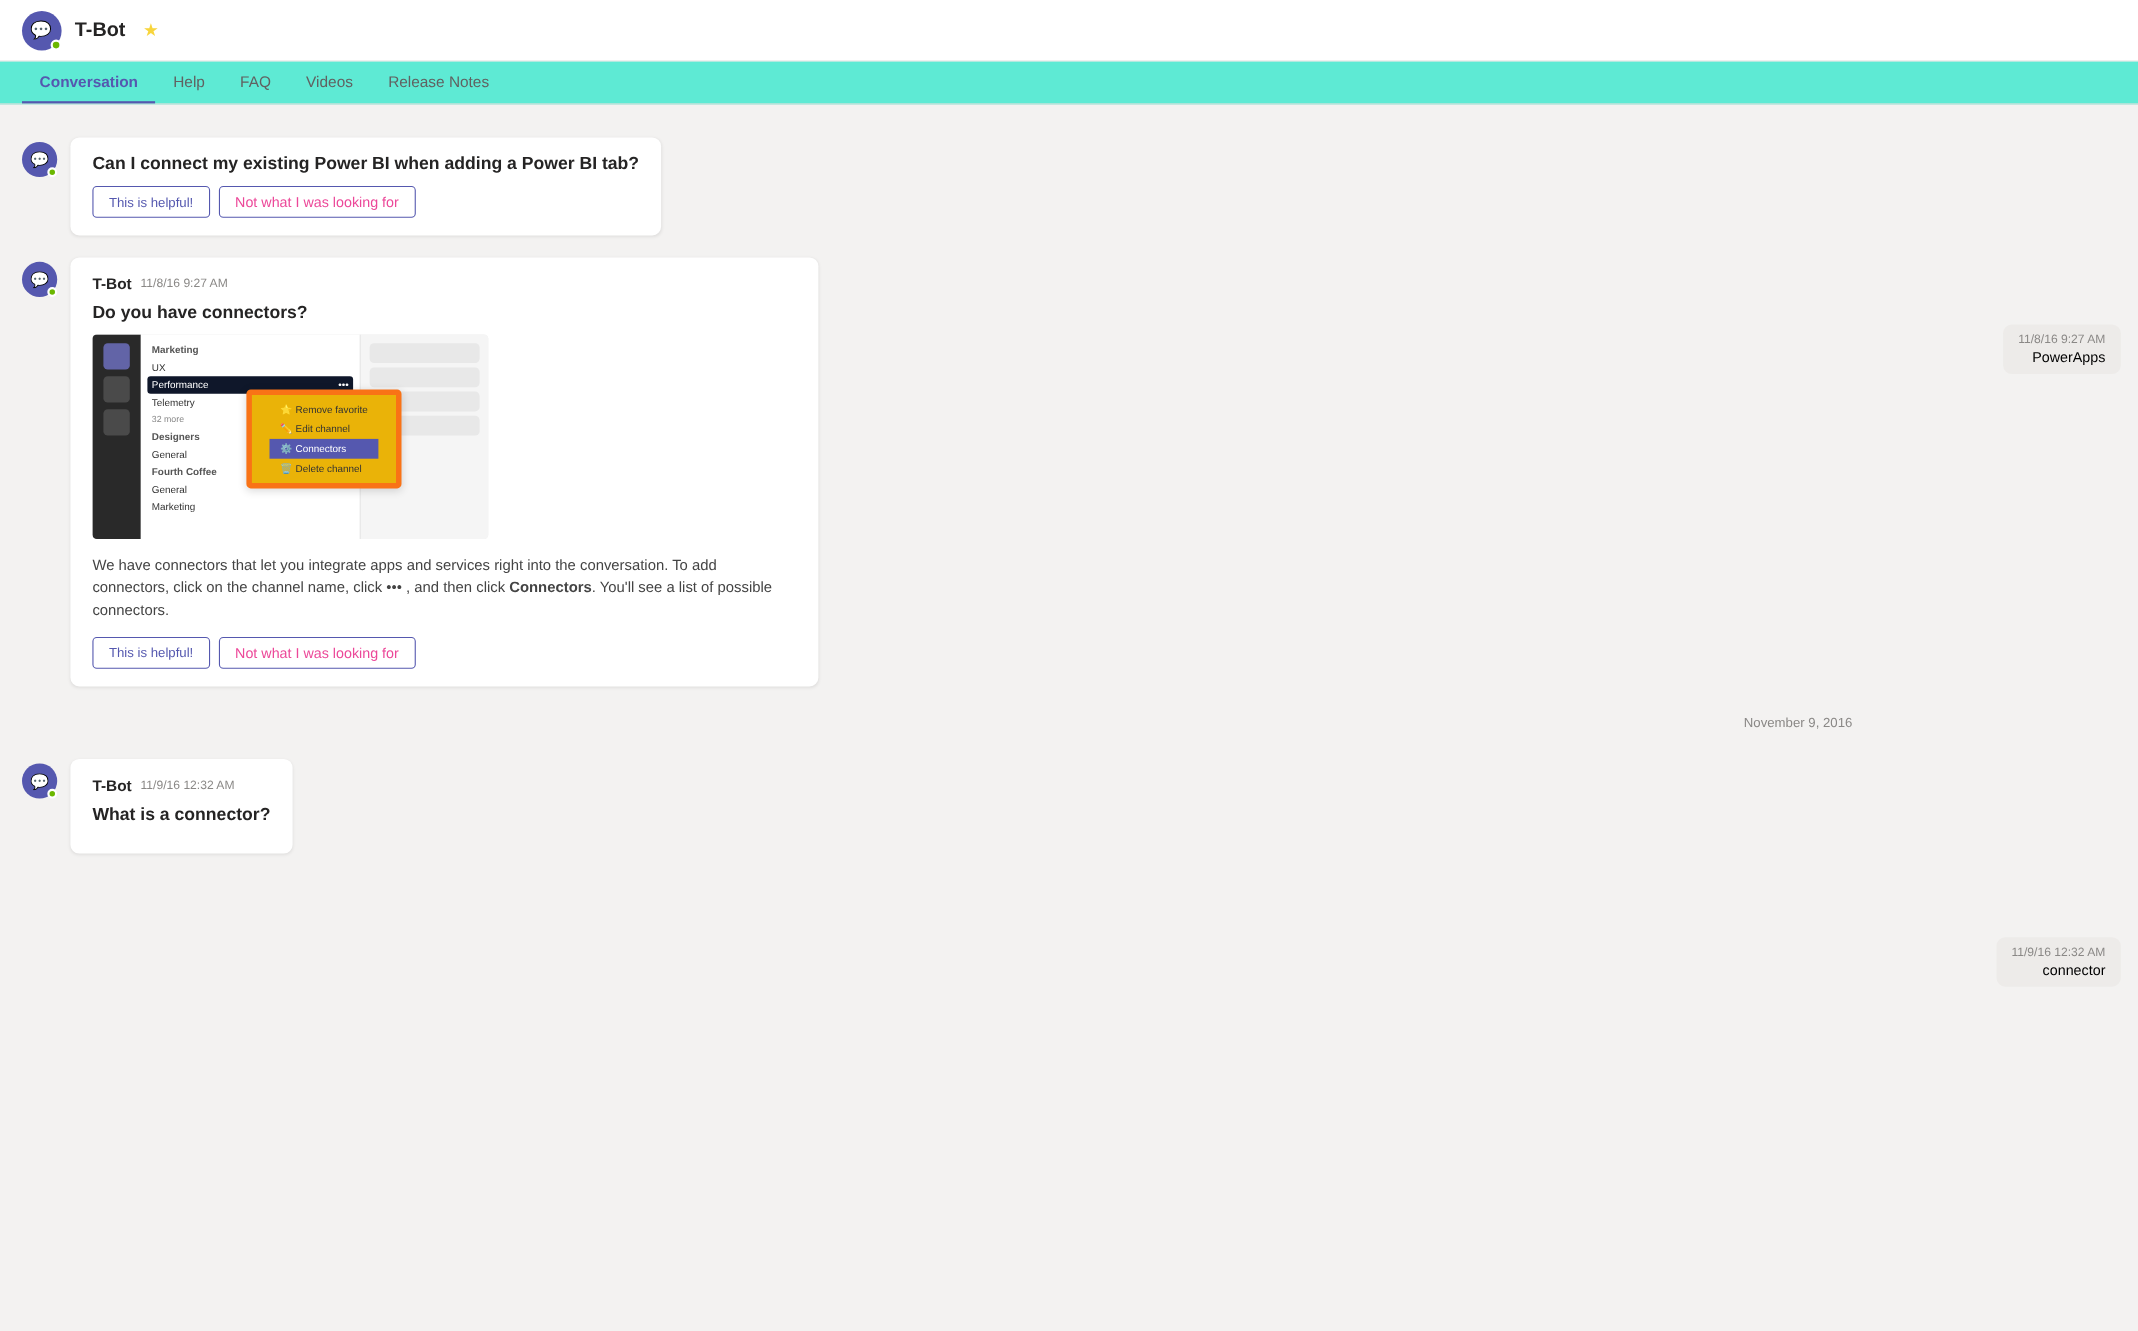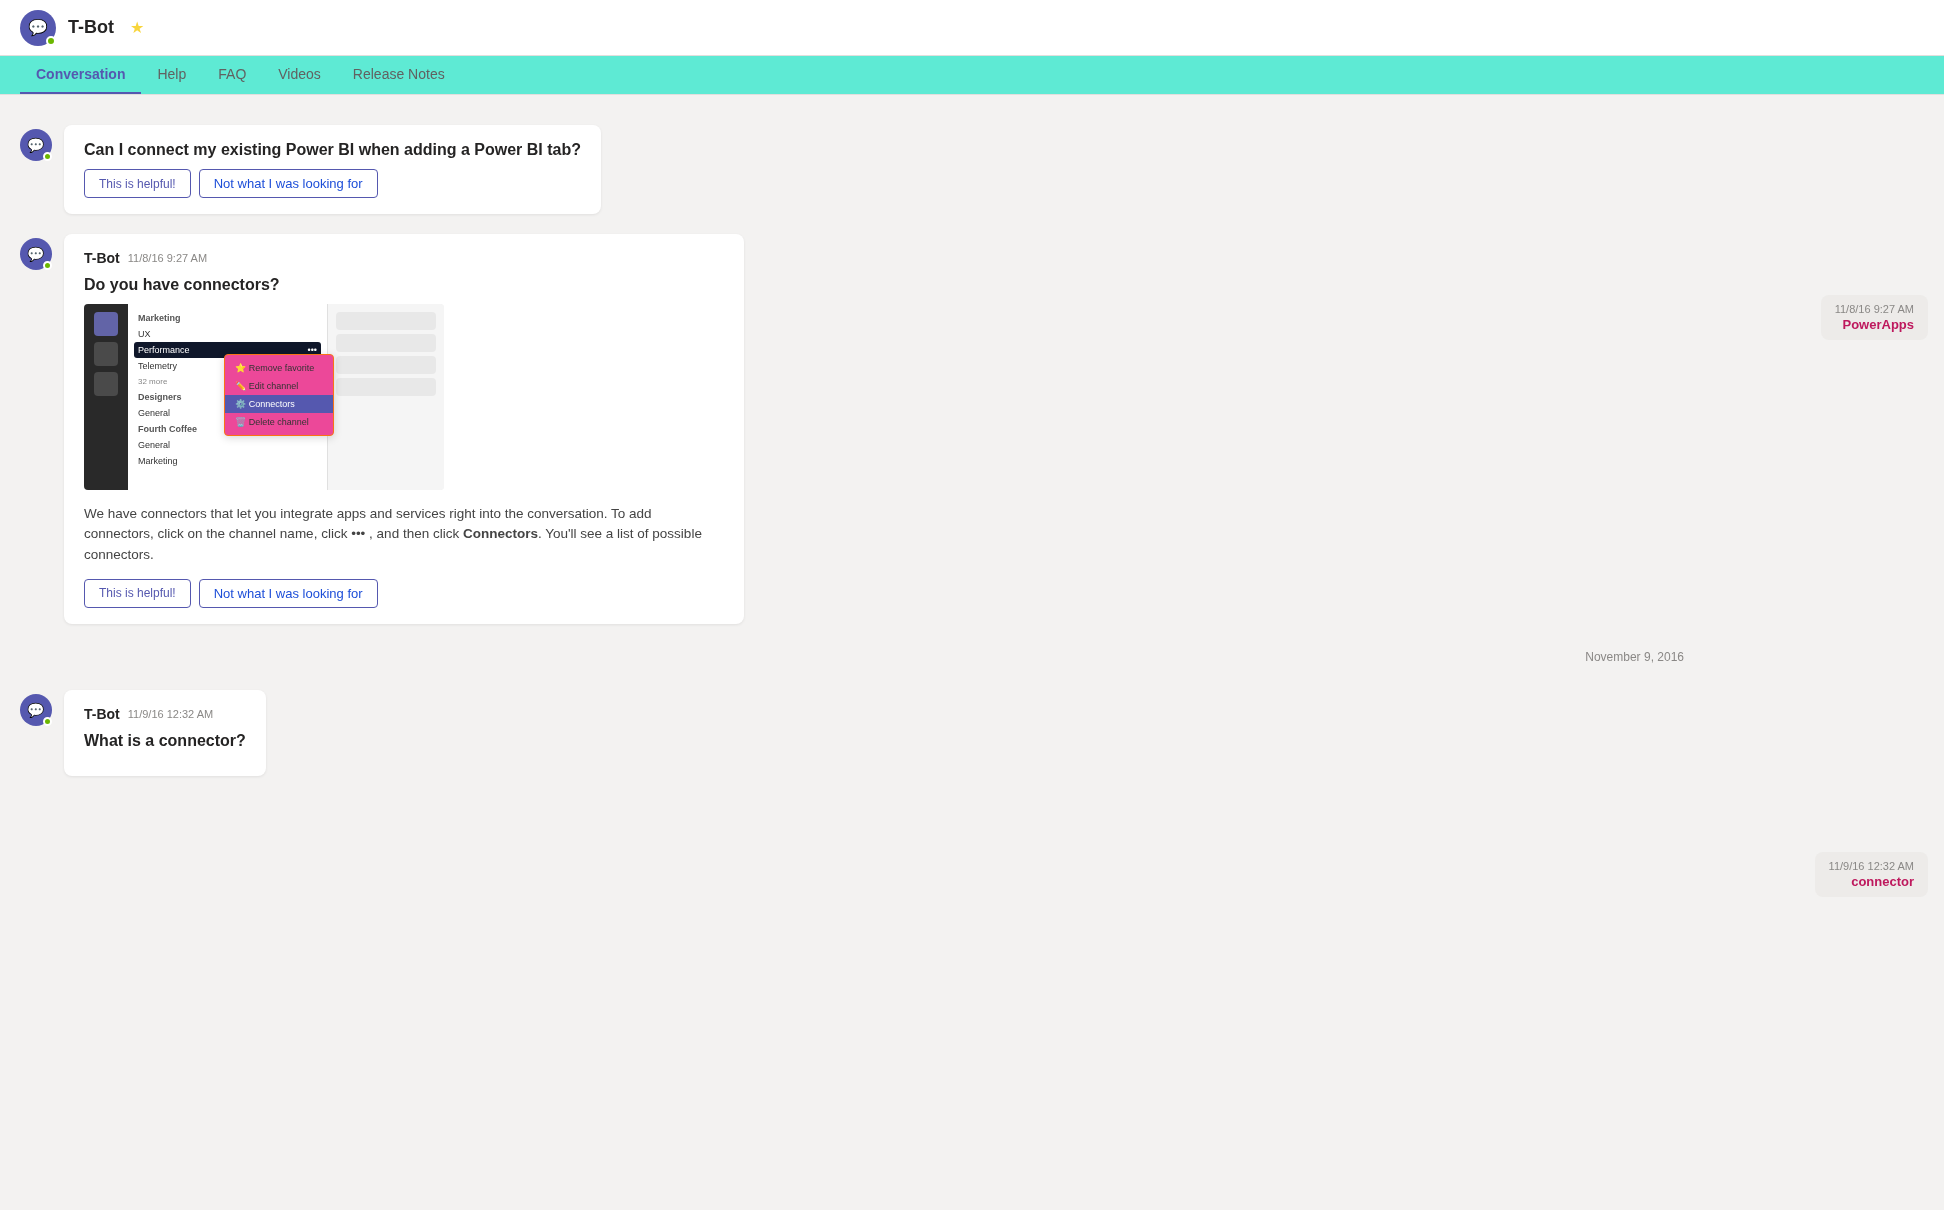--- a/index.html
+++ b/index.html
@@ -111,22 +111,21 @@
       max-width: 220px;
       text-align: right;
     }
     .sidebar-message .time {
       font-size: 11px;
       color: #8a8886;
       margin-bottom: 2px;
     }
     .sidebar-message .text {
       font-size: 13px;
-      color: #be185d;
-      font-weight: bold;
+      color: #000000;
     }
 
     
     .message-group {
       display: flex;
       align-items: flex-start;
       padding: 10px 20px;
       gap: 12px;
     }
 
@@ -196,21 +195,21 @@
       border: 1px solid #5558af;
       color: #5558af;
       background: #fff;
       padding: 6px 14px;
       border-radius: 4px;
       cursor: pointer;
       font-size: 12px;
     }
     .btn-not-helpful {
       border: 1px solid #5558af;
-      color: #1d4ed8;
+      color: #ec4899;
       background: #fff;
       padding: 6px 14px;
       border-radius: 4px;
       cursor: pointer;
       font-size: 13px;
     }
 
     
     .date-separator {
       text-align: right;
@@ -275,25 +274,25 @@
     }
     .img-channel-item.parent {
       font-weight: 600;
       font-size: 9px;
       color: #555;
     }
     .img-dropdown {
       position: absolute;
       left: 140px;
       top: 50px;
-      background: #ec4899;
-      border: 1px solid #f97316;
+      background: #eab308;
+      border: 5px solid #f97316;
       border-radius: 4px;
       box-shadow: 0 2px 8px rgba(0,0,0,0.15);
-      padding: 4px 0;
+      padding: 4px 16px;
       min-width: 110px;
       font-size: 9px;
       z-index: 10;
     }
     .img-dropdown-item {
       padding: 4px 10px;
       display: flex;
       align-items: center;
       gap: 5px;
       color: #333;

